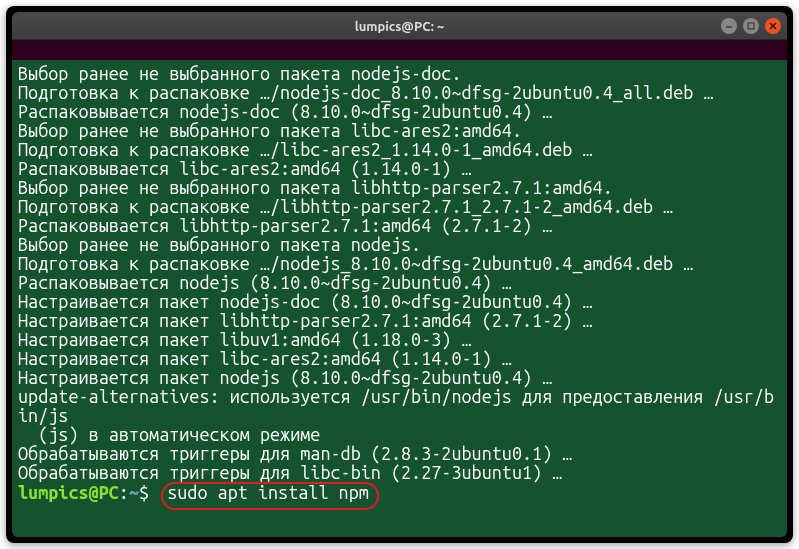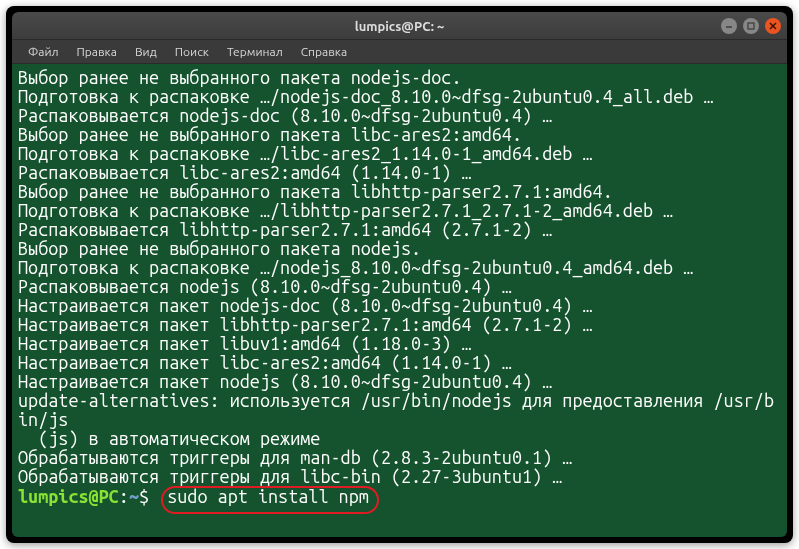--- a/index.html
+++ b/index.html
@@ -25,20 +25,21 @@
       box-shadow: 0 2px 8px rgba(0,0,0,0.4);
     }
     .window {
       width: 100%;
       height: 100%;
       background: #2c001e;
       border-radius: 6px;
       overflow: hidden;
       display: flex;
       flex-direction: column;
+      gap: 20px;
     }
     .titlebar {
       height: 28px;
       background: linear-gradient(to bottom, #4a4a4a, #3c3c3c);
       display: flex;
       align-items: center;
       position: relative;
       border-top-left-radius: 6px;
       border-top-right-radius: 6px;
       border-bottom: 1px solid #2a2a2a;
@@ -144,23 +145,15 @@
             </svg>
         </div>
         <div class="wbtn close">
           <svg viewBox="0 0 8 8">
               <line x1="1" y1="1" x2="7" y2="7" stroke="#3a1006" stroke-width="1.5"></line>
               <line x1="7" y1="1" x2="1" y2="7" stroke="#3a1006" stroke-width="1.5"></line>
             </svg>
         </div>
       </div>
     </div>
-    <div class="menubar">
-      <span class="menu-item">Файл</span>
-      <span class="menu-item">Правка</span>
-      <span class="menu-item">Вид</span>
-      <span class="menu-item">Поиск</span>
-      <span class="menu-item">Терминал</span>
-      <span class="menu-item">Справка</span>
-    </div>
     <div class="terminal-body"><span class="term-line">Выбор ранее не выбранного пакета nodejs-doc.</span><span class="term-line">Подготовка к распаковке …/nodejs-doc_8.10.0~dfsg-2ubuntu0.4_all.deb …</span><span class="term-line">Распаковывается nodejs-doc (8.10.0~dfsg-2ubuntu0.4) …</span><span class="term-line">Выбор ранее не выбранного пакета libc-ares2:amd64.</span><span class="term-line">Подготовка к распаковке …/libc-ares2_1.14.0-1_amd64.deb …</span><span class="term-line">Распаковывается libc-ares2:amd64 (1.14.0-1) …</span><span class="term-line">Выбор ранее не выбранного пакета libhttp-parser2.7.1:amd64.</span><span class="term-line">Подготовка к распаковке …/libhttp-parser2.7.1_2.7.1-2_amd64.deb …</span><span class="term-line">Распаковывается libhttp-parser2.7.1:amd64 (2.7.1-2) …</span><span class="term-line">Выбор ранее не выбранного пакета nodejs.</span><span class="term-line">Подготовка к распаковке …/nodejs_8.10.0~dfsg-2ubuntu0.4_amd64.deb …</span><span class="term-line">Распаковывается nodejs (8.10.0~dfsg-2ubuntu0.4) …</span><span class="term-line">Настраивается пакет nodejs-doc (8.10.0~dfsg-2ubuntu0.4) …</span><span class="term-line">Настраивается пакет libhttp-parser2.7.1:amd64 (2.7.1-2) …</span><span class="term-line">Настраивается пакет libuv1:amd64 (1.18.0-3) …</span><span class="term-line">Настраивается пакет libc-ares2:amd64 (1.14.0-1) …</span><span class="term-line">Настраивается пакет nodejs (8.10.0~dfsg-2ubuntu0.4) …</span><span class="term-line">update-alternatives: используется /usr/bin/nodejs для предоставления /usr/bin/js</span><span class="term-line">  (js) в автоматическом режиме</span><span class="term-line">Обрабатываются триггеры для man-db (2.8.3-2ubuntu0.1) …</span><span class="term-line">Обрабатываются триггеры для libc-bin (2.27-3ubuntu1) …</span><span class="term-line"><span class="prompt-user">lumpics@PC</span><span class="prompt-dollar">:</span><span class="prompt-path">~</span><span class="prompt-dollar">$</span> <span class="highlight-ring"><span>sudo apt install npm</span></span></span></div>
   </div>
 </div>
 
 </body></html>

